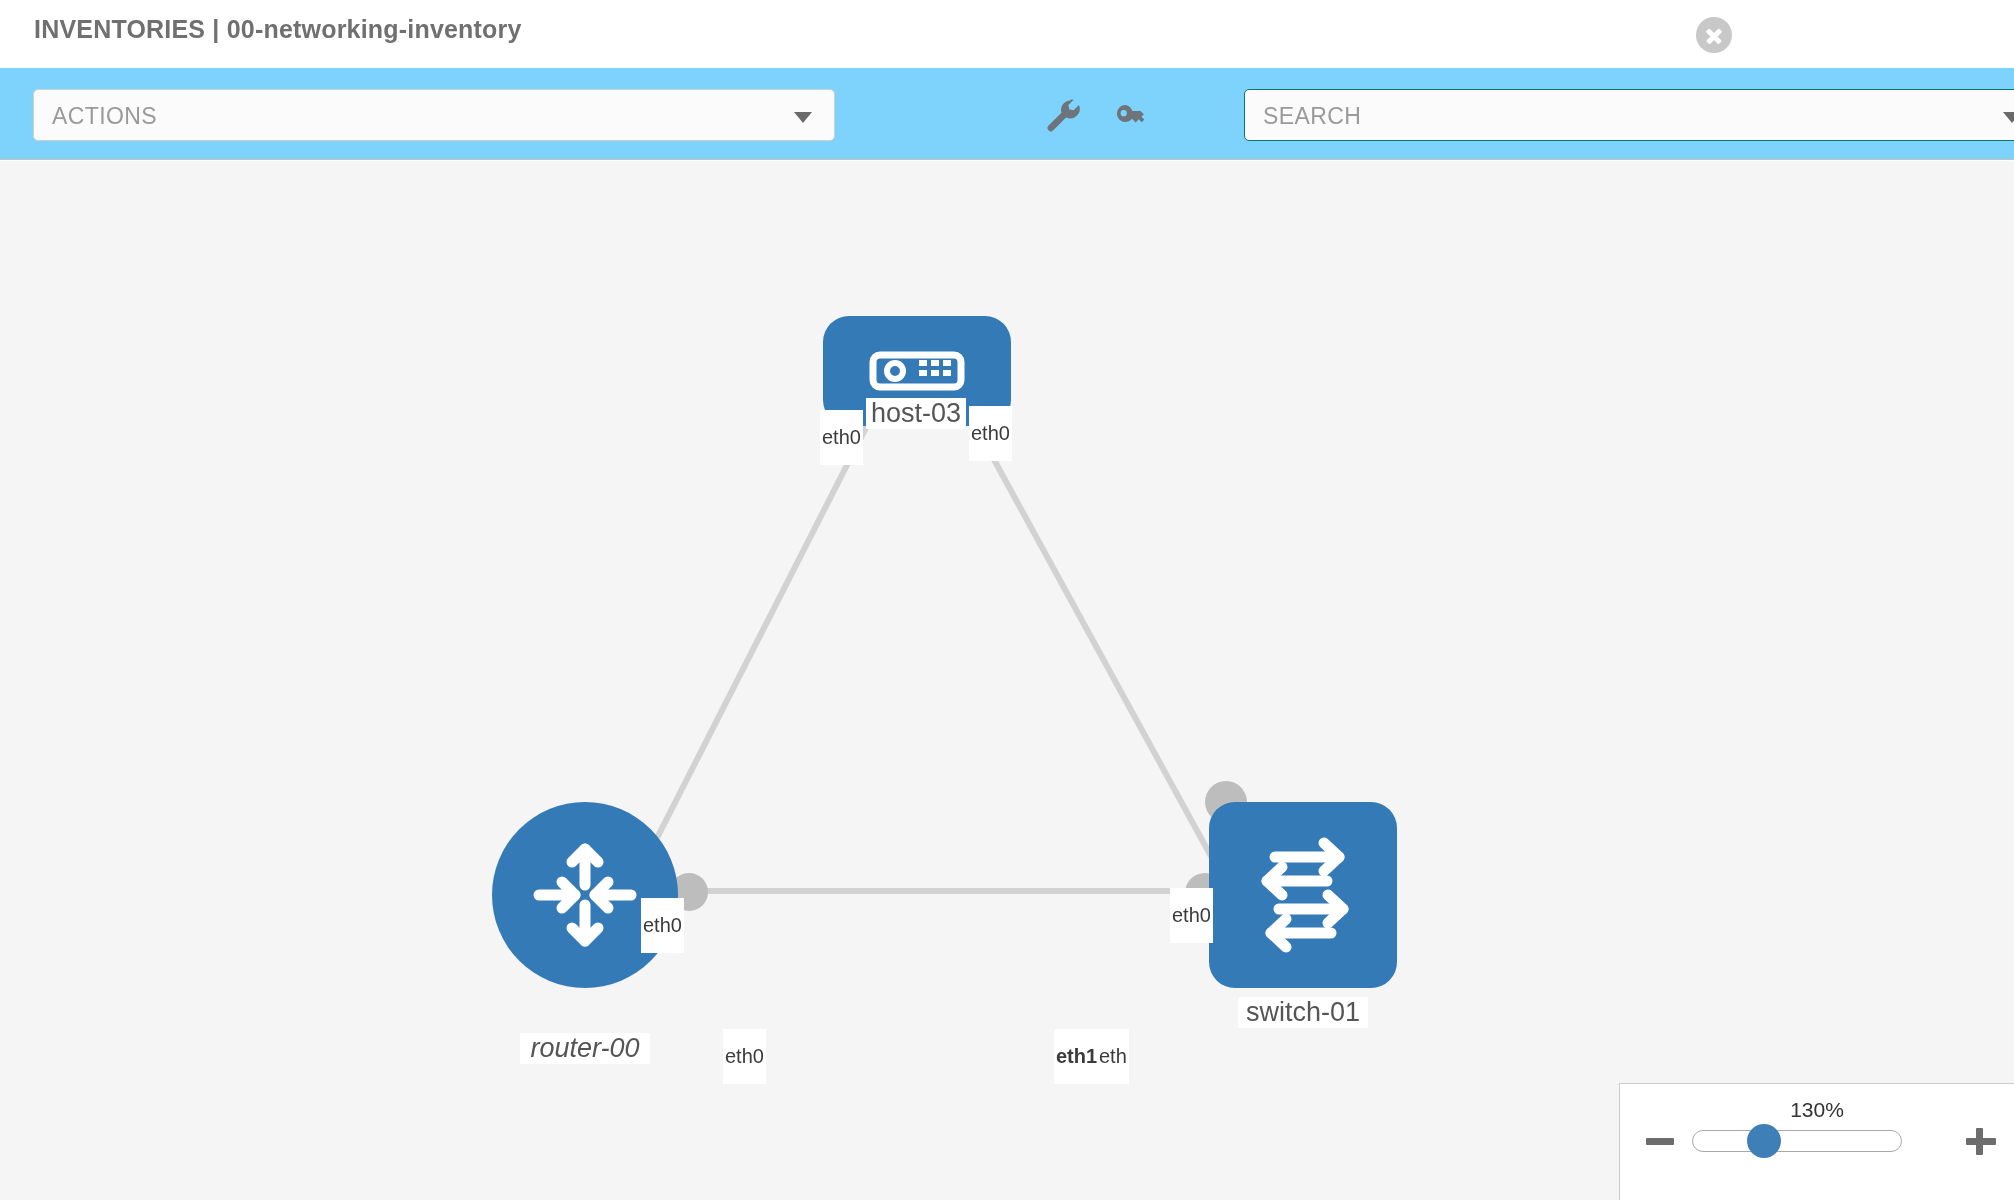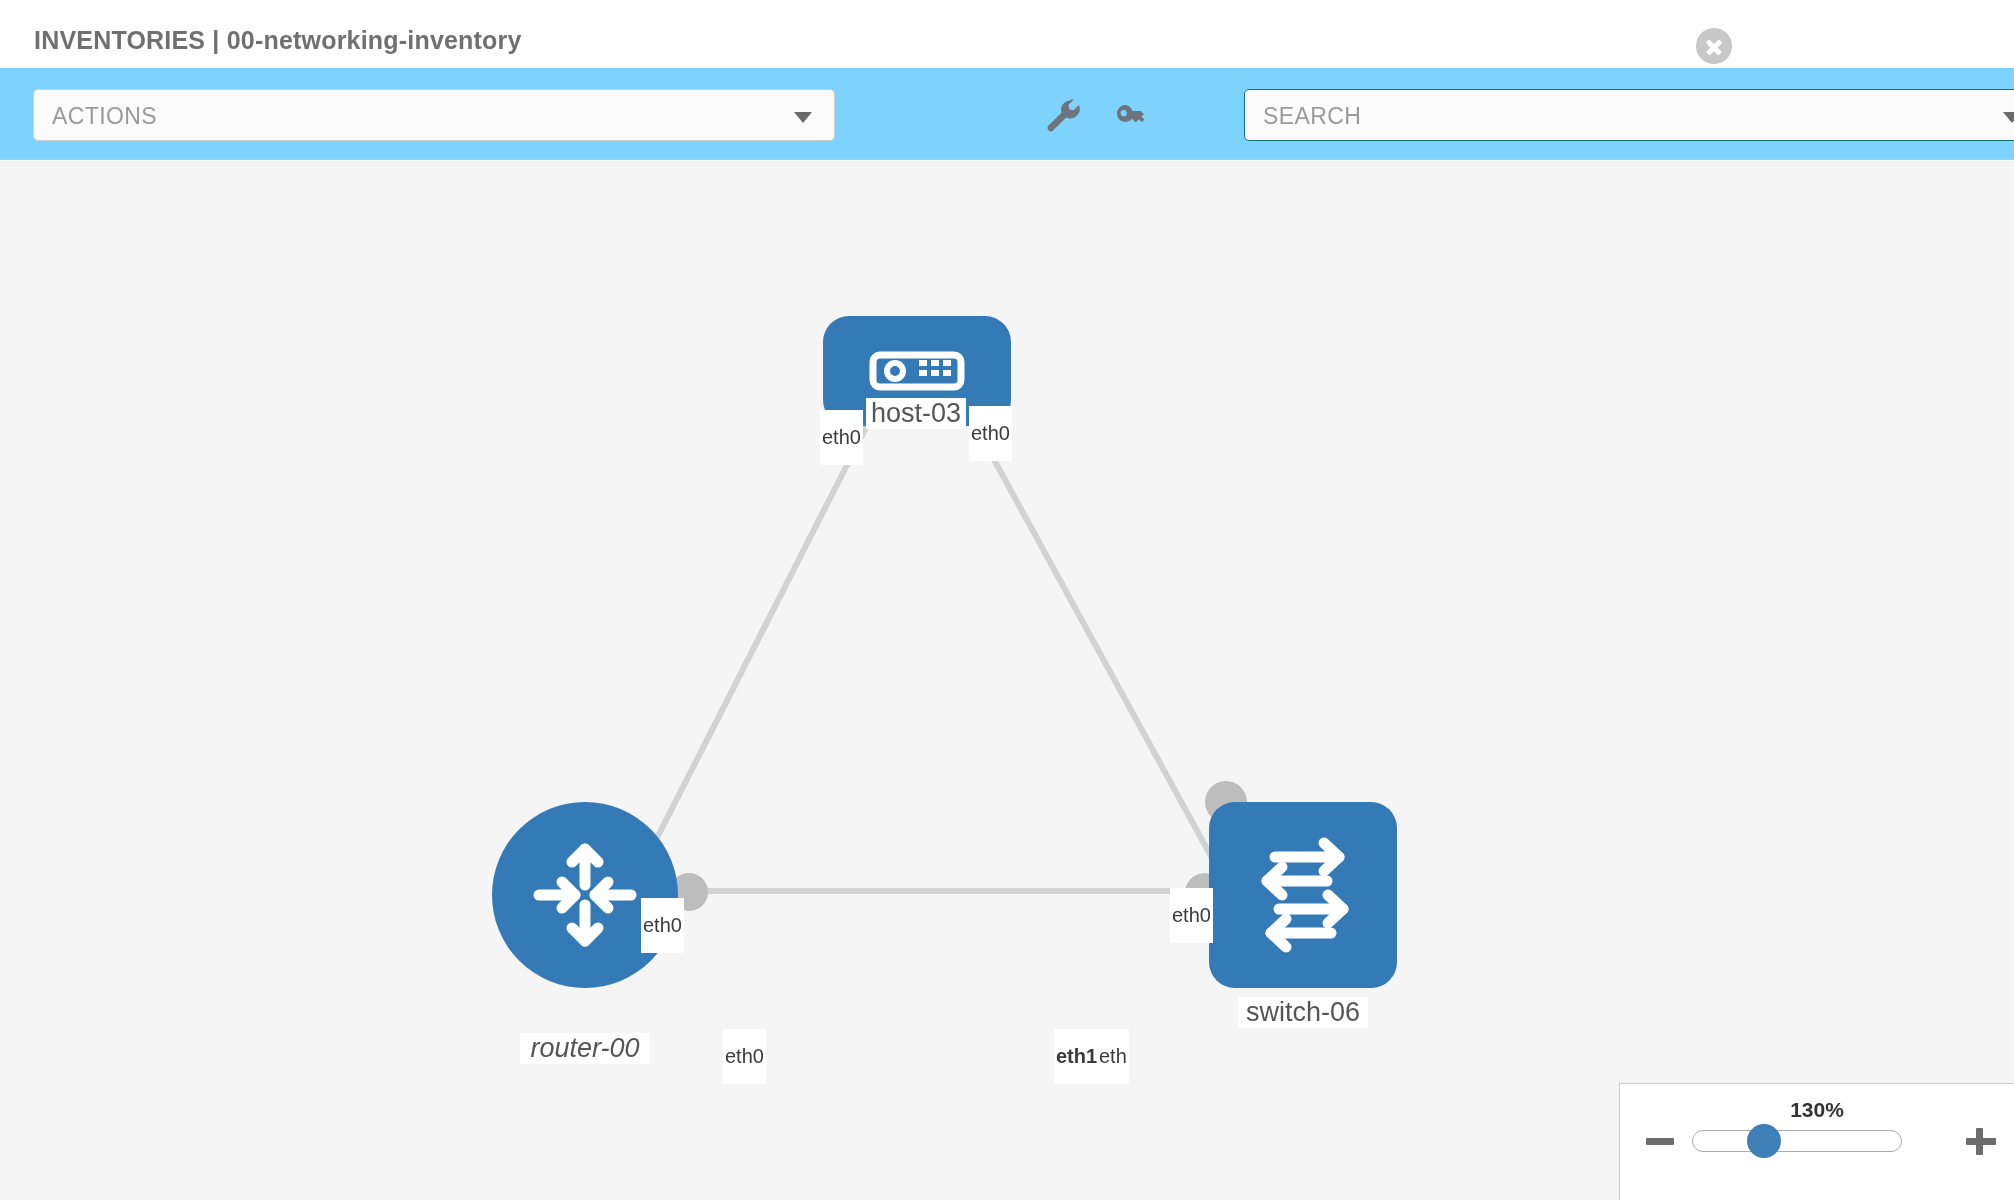--- a/index.html
+++ b/index.html
@@ -15,21 +15,21 @@
   #app {
     position: relative;
     width: 2014px;
     height: 1200px;
     background: #ffffff;
   }
 
   
   .header {
     position: absolute;
-    left: 0; top: 12px;
+    left: 0; top: 1px;
     width: 1758px; height: 68px;
     background: #ffffff;
     border-bottom: 1px solid #d7d7d7;
   }
   .page-title {
     position: absolute;
     left: 34px; top: 14px;
     font-size: 25px;
     font-weight: bold;
     color: #707070;
@@ -176,21 +176,20 @@
     border: 1px solid #cccccc;
     border-right: none;
     border-bottom: none;
   }
   .zoom-pct {
     position: absolute;
     left: 0; right: 0; top: 14px;
     text-align: center;
     font-size: 21px;
     color: #333333;
-    font-weight: bold;
   }
   .zoom-minus, .zoom-plus {
     position: absolute;
     top: 40px;
     width: 34px; height: 34px;
     cursor: pointer;
   }
   .zoom-minus { left: 24px; }
   .zoom-plus  { right: 16px; }
   .zoom-minus::before {
@@ -328,21 +327,21 @@
           <polyline points="41,32 26,46 41,60"></polyline>
 
           <line x1="38" y1="74" x2="102" y2="74"></line>
           <polyline points="87,60 102,74 87,88"></polyline>
 
           <line x1="30" y1="98" x2="90" y2="98"></line>
           <polyline points="45,84 30,98 45,112"></polyline>
         </g>
       </svg>
     </div>
-    <div class="node-label" style="left:1238px; top:836px; width:130px;">switch-06</div>
+    <div class="node-label" style="left:1238px; top:836px; width:130px;">switch-01</div>
 
     <div class="edge-label" style="left:641px; top:737px;">eth0</div>
     <div class="edge-label" style="left:1170px; top:727px;">eth0</div>
 
     <div class="edge-label" style="left:723px; top:868px;">eth0</div>
     <div class="edge-label" style="left:1097px; top:868px;">eth</div>
     <div class="edge-label" style="left:1054px; top:868px;font-weight:bold;">eth1</div>
 
   </div>
 

